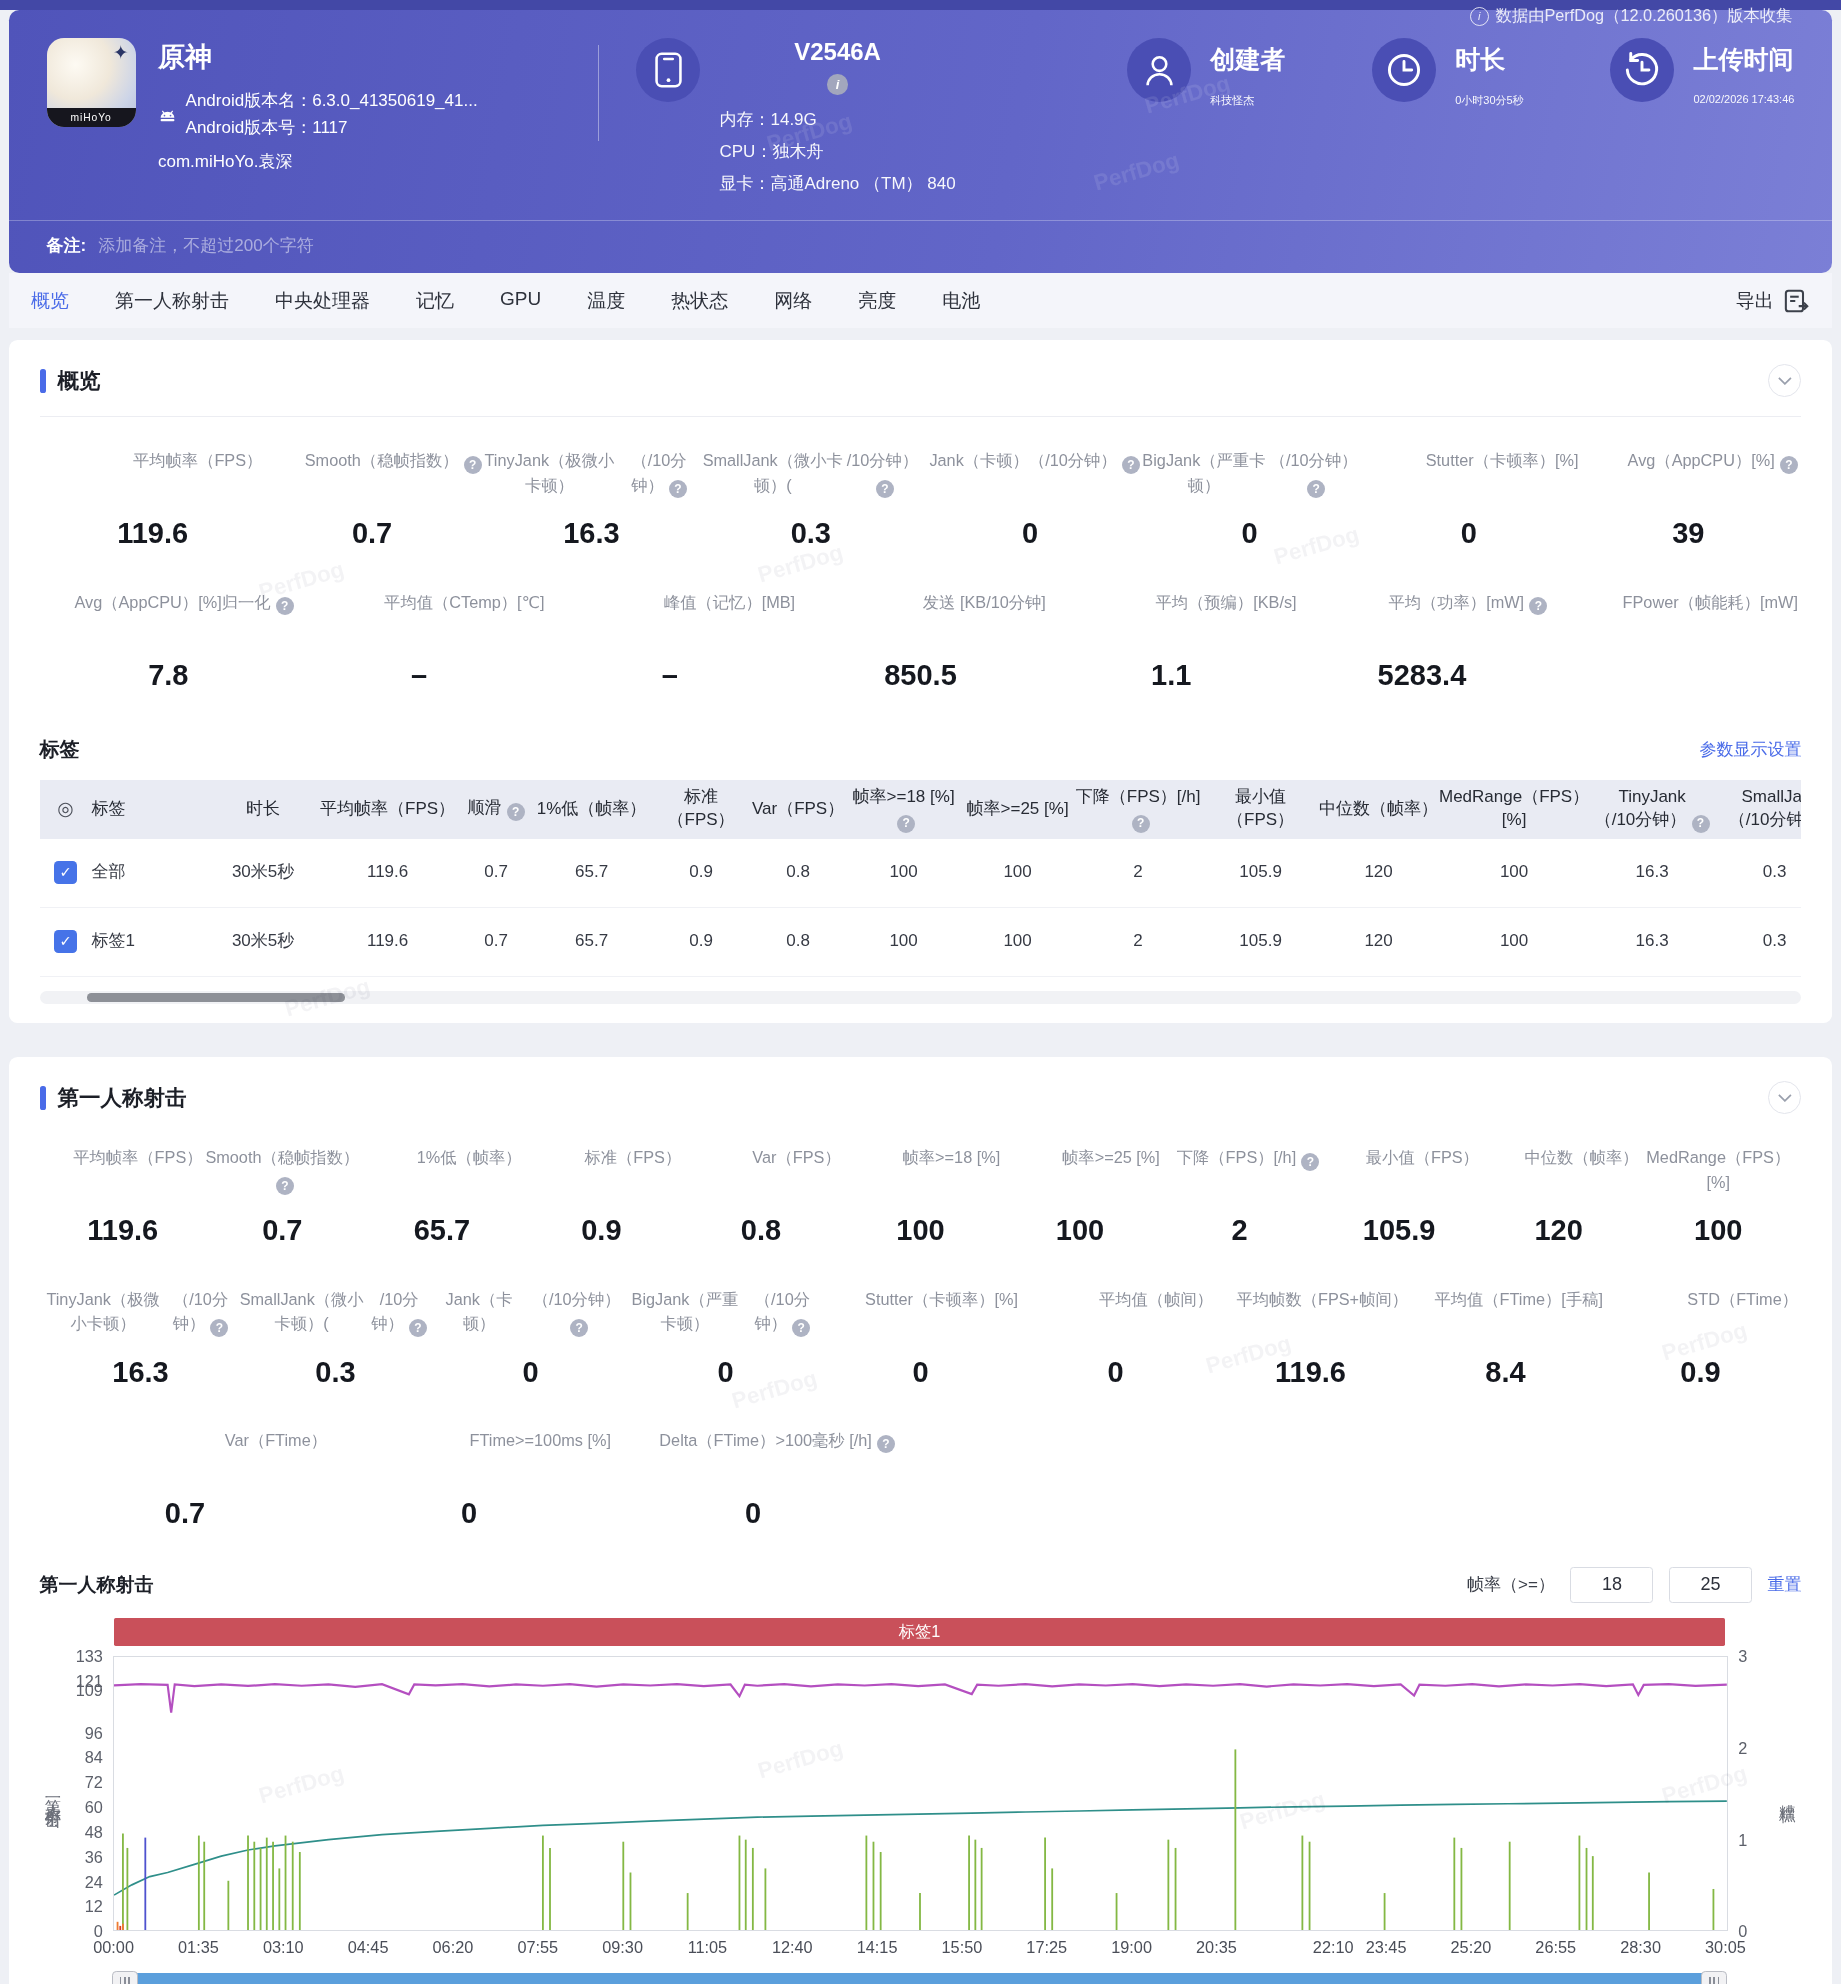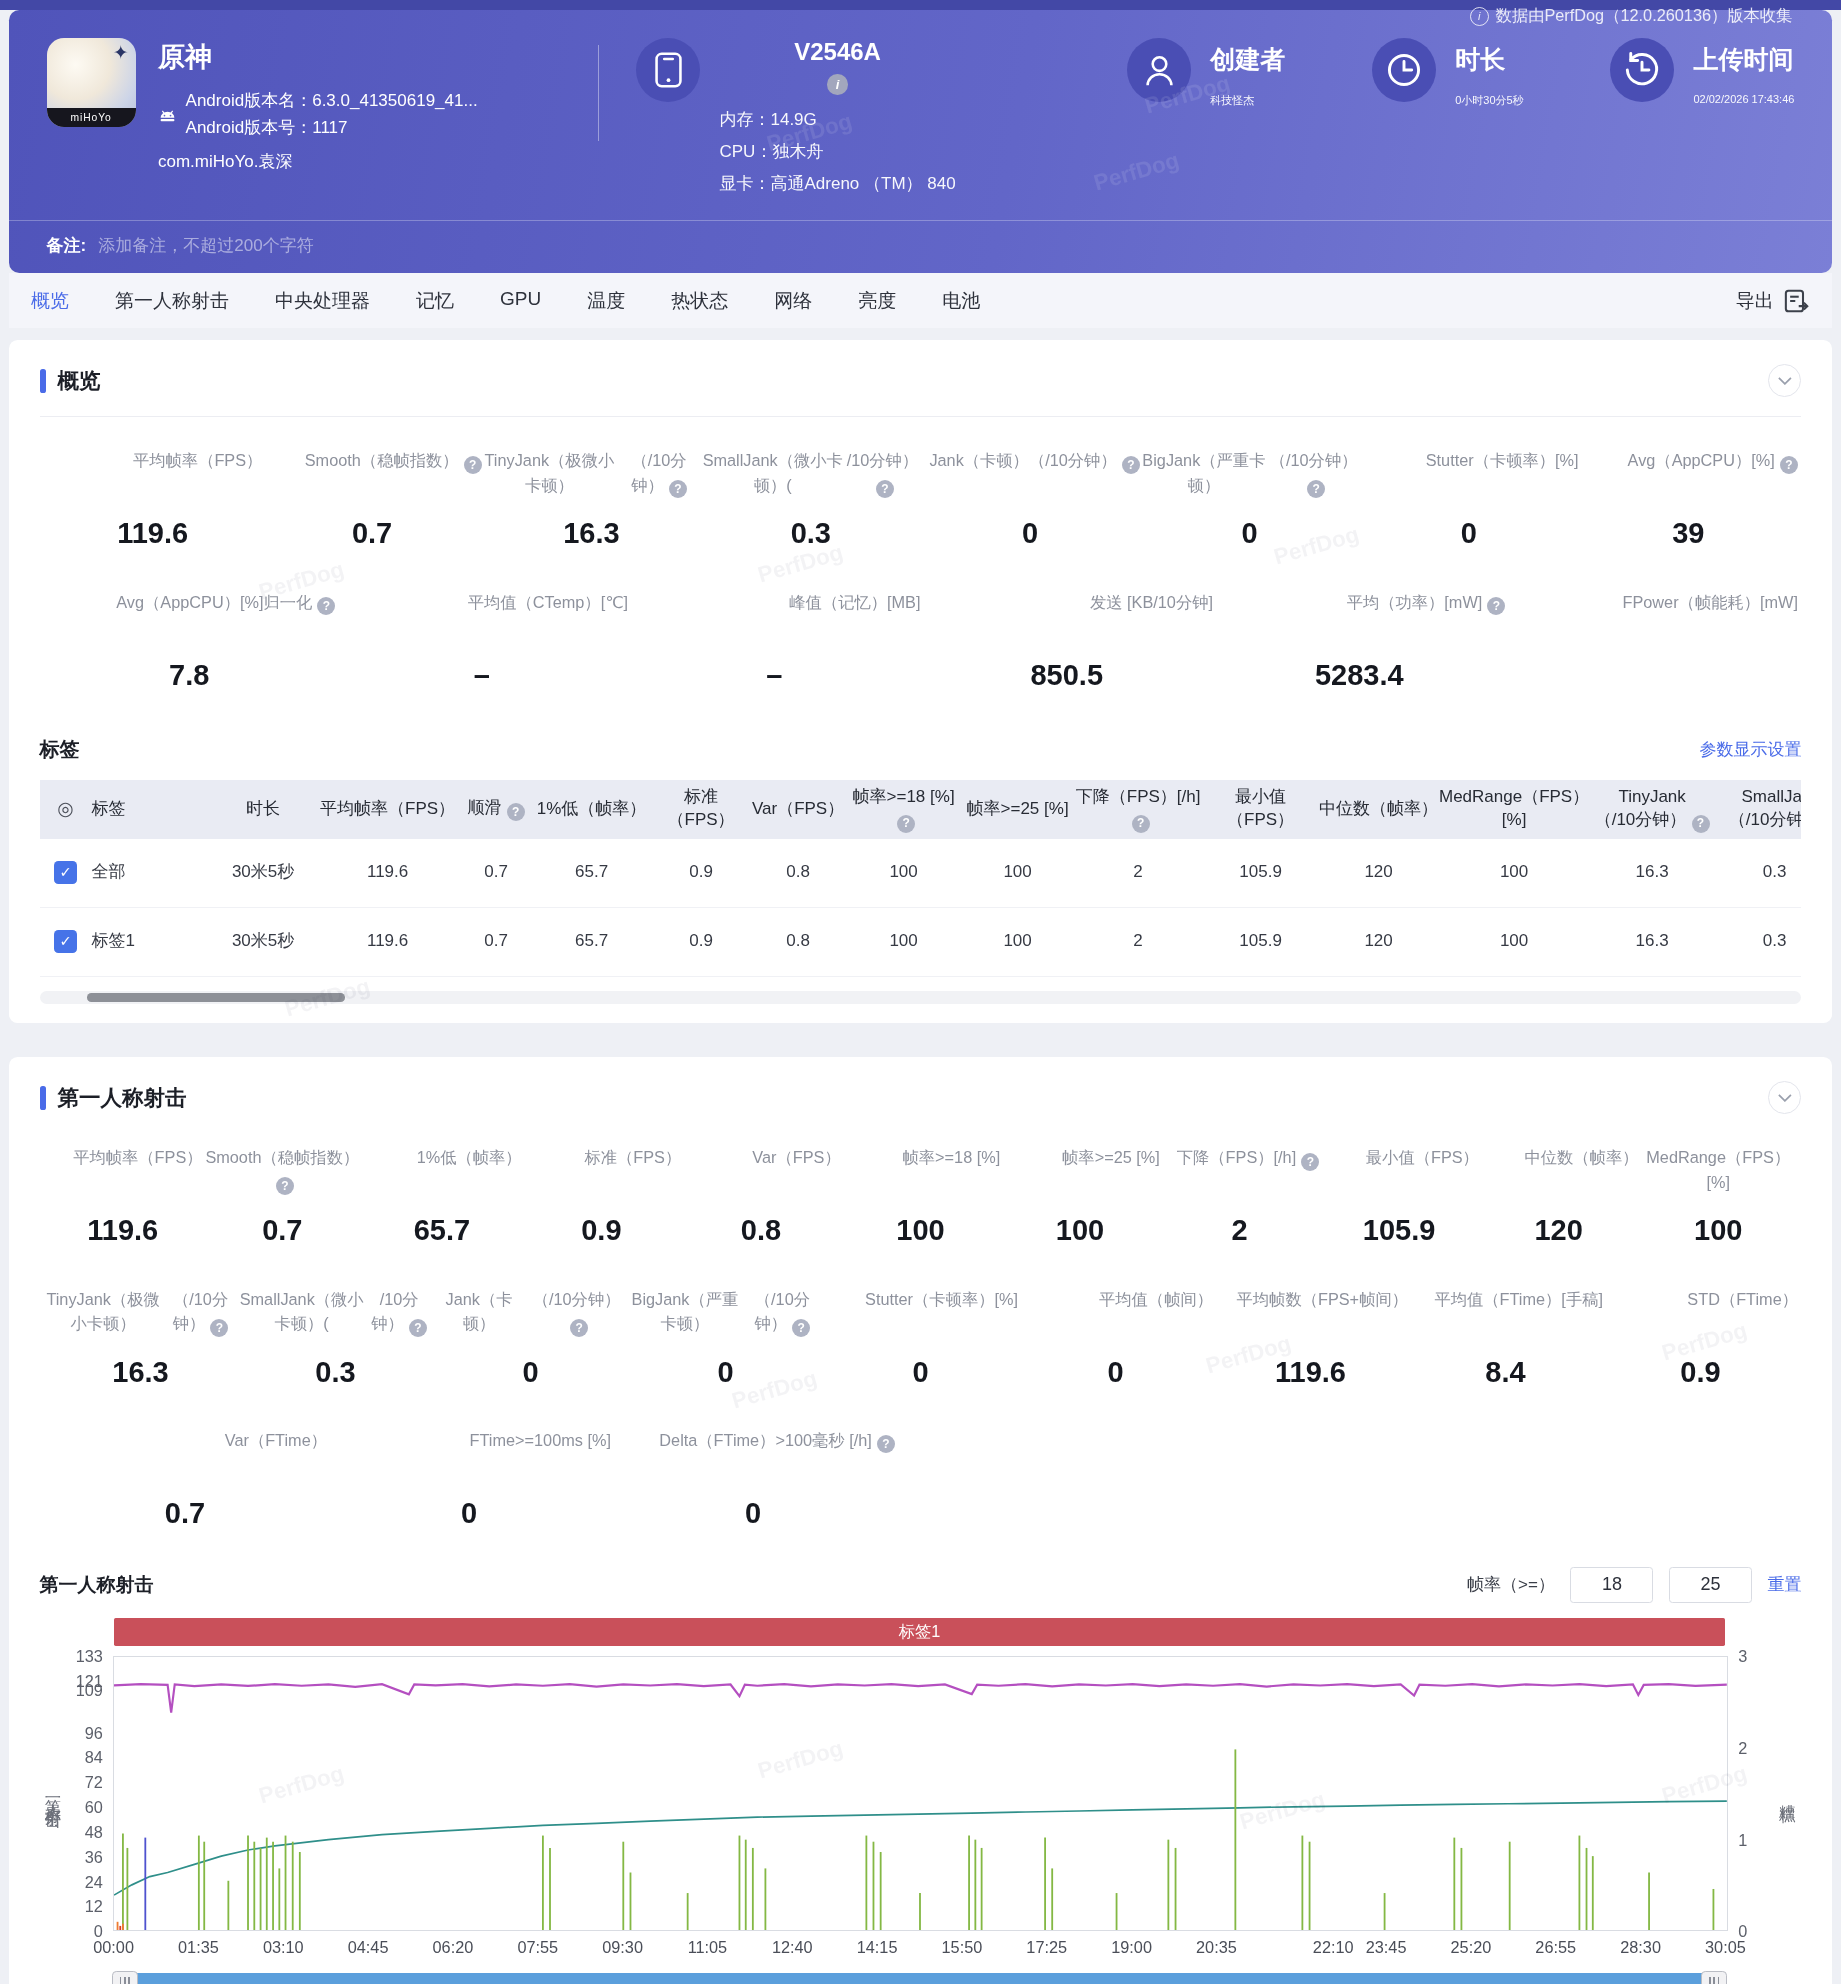--- a/index.html
+++ b/index.html
@@ -336,20 +336,26 @@
           <div class="m-label">
             <div>峰值（记忆）[MB]</div>
           </div>
           <div class="m-value">–</div>
         </div>
         <div class="metric">
           <div class="m-label">
             <div>发送 [KB/10分钟]</div>
           </div>
           <div class="m-value">850.5</div>
+        </div>
+        <div class="metric">
+          <div class="m-label">
+            <div>平均（预编）[KB/s]</div>
+          </div>
+          <div class="m-value">1.1</div>
         </div>
         <div class="metric">
           <div class="m-label">
             <div>平均（功率）[mW]<span class="q">?</span></div>
           </div>
           <div class="m-value">5283.4</div>
         </div>
         <div class="metric">
           <div class="m-label">
             <div>FPower（帧能耗）[mW]</div>

